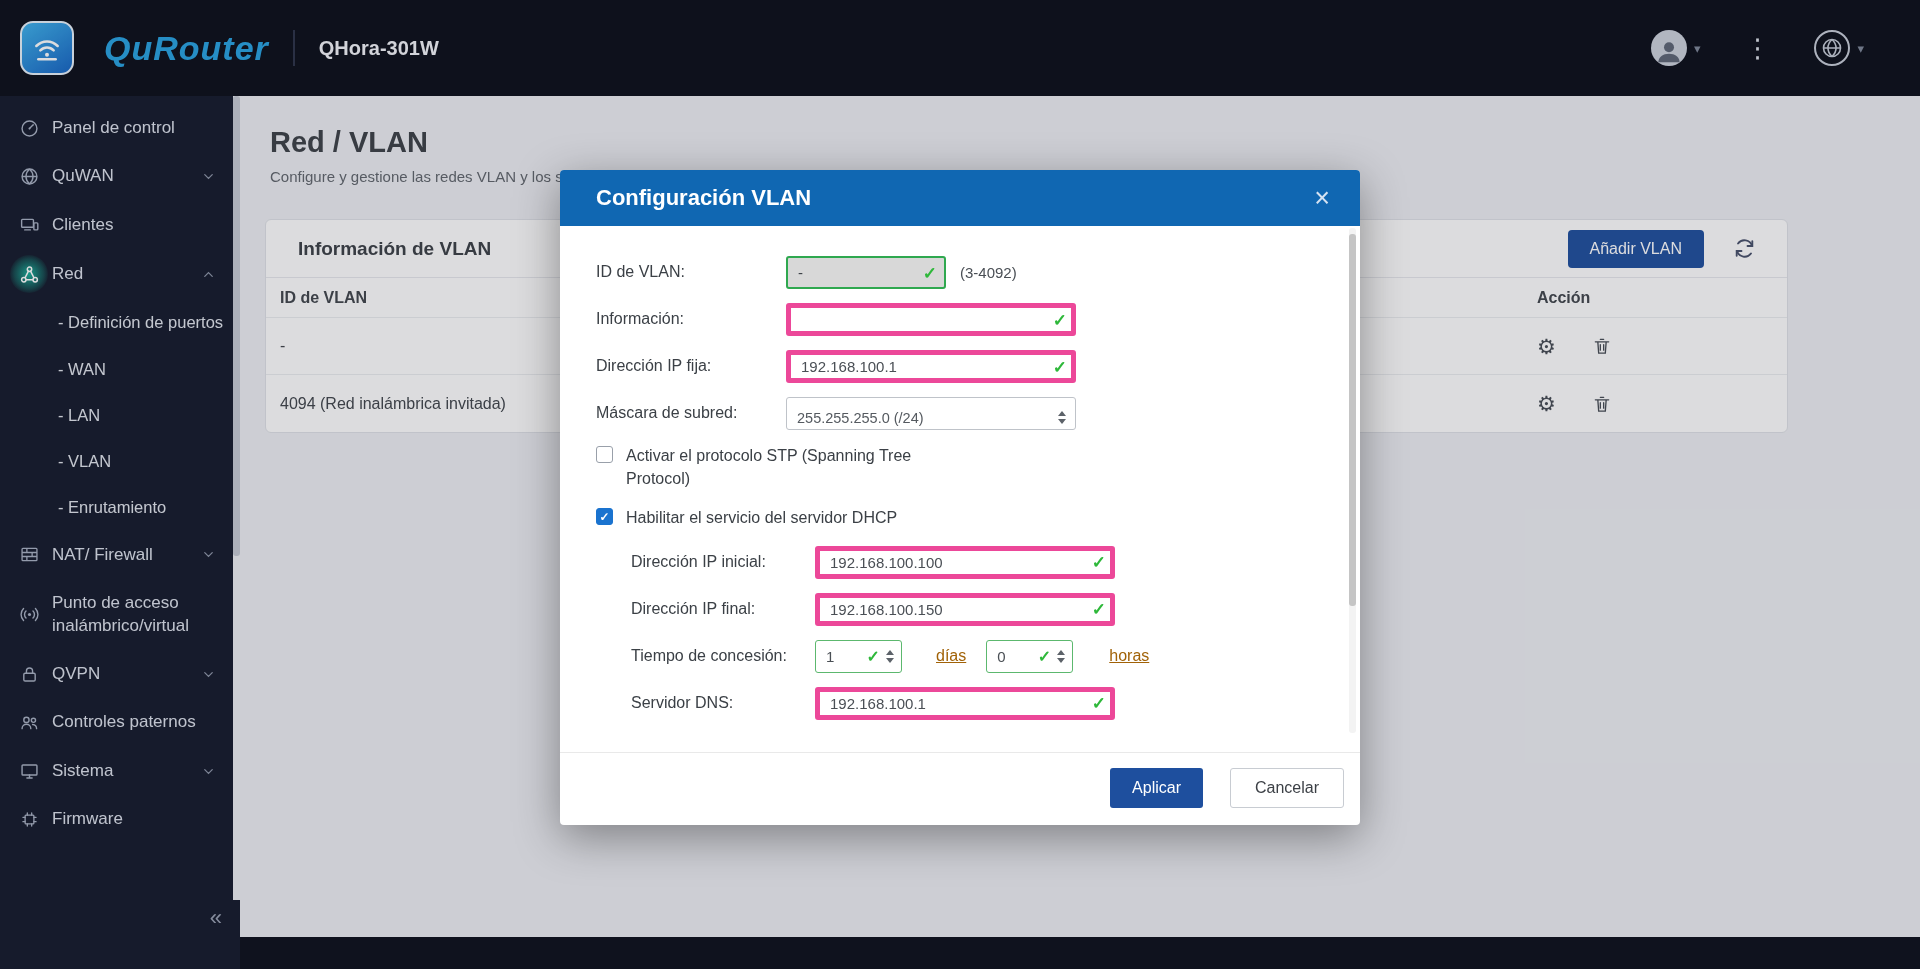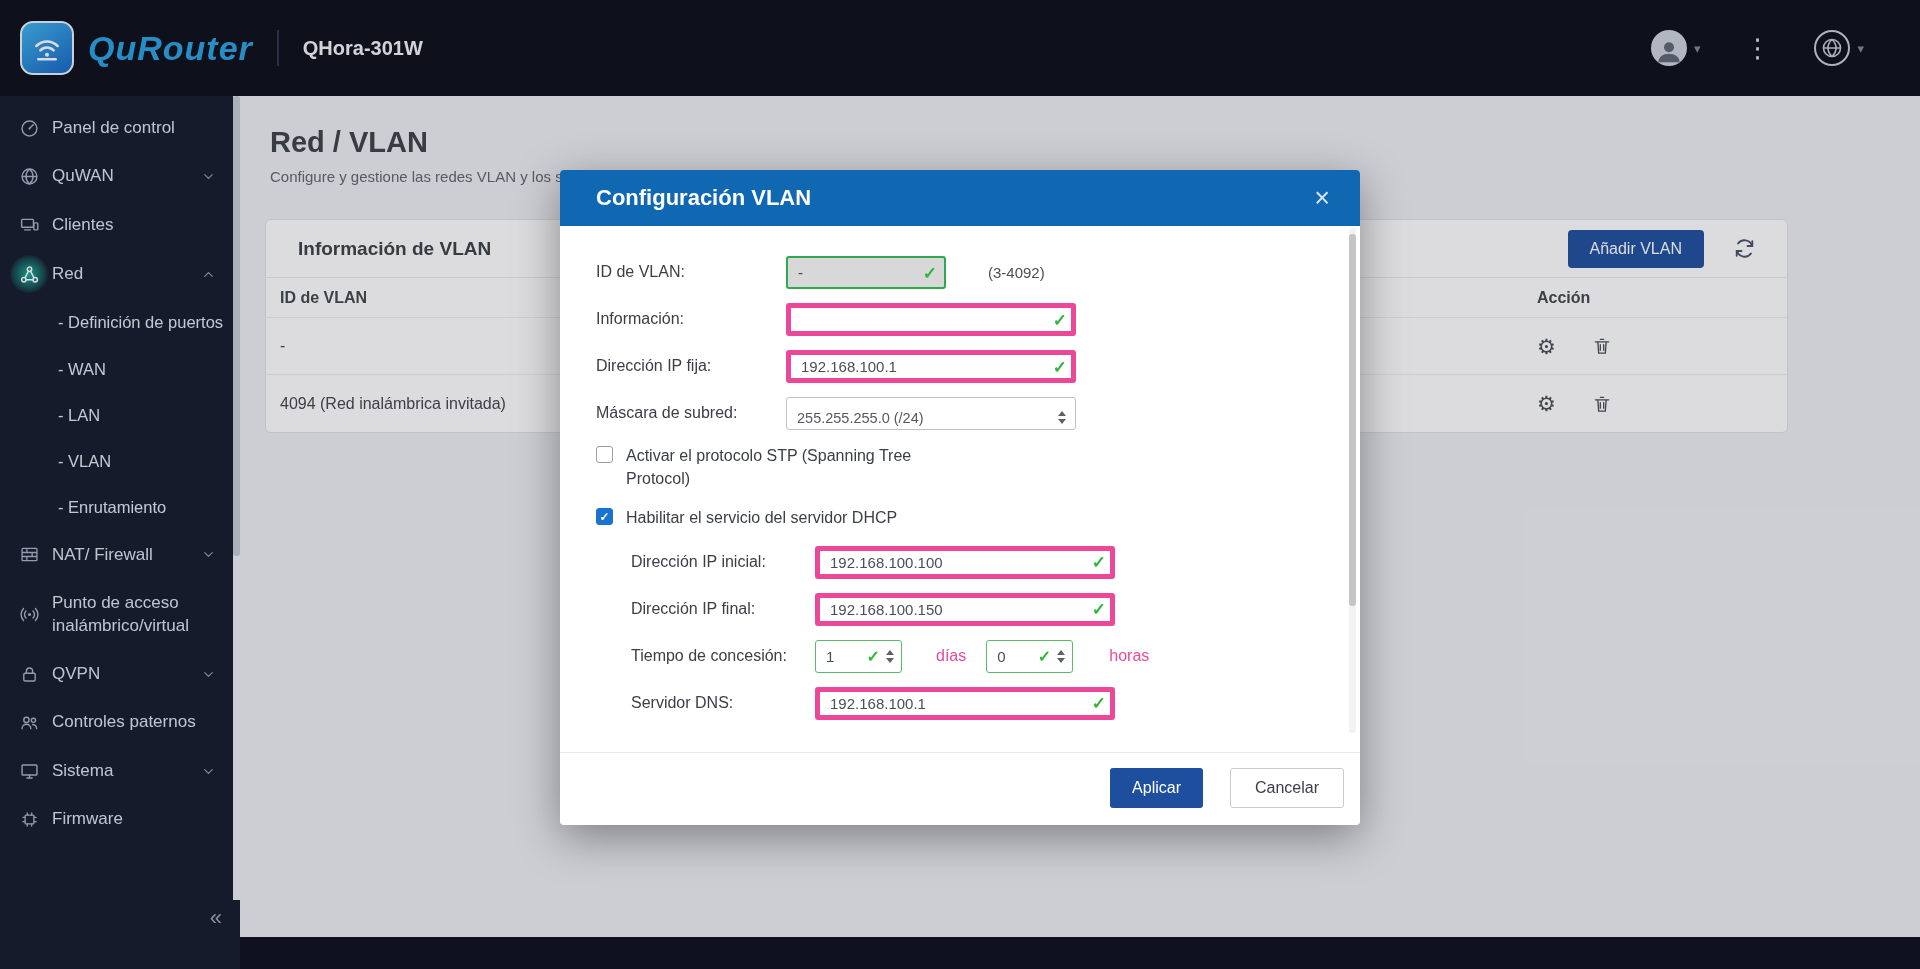--- a/index.html
+++ b/index.html
@@ -10,21 +10,21 @@
     position: relative;
     overflow: hidden;
   }
 
   
   .topbar {
     position: absolute; top: 0; left: 0; right: 0; height: 96px;
     background: #0a0e19; display: flex; align-items: center;
     padding: 0 56px 0 20px; z-index: 30;
   }
-  .logo-group { display: flex; align-items: center; gap: 14px; cursor: pointer; }
+  .logo-group { display: flex; align-items: center; gap: 30px; cursor: pointer; }
   .logo-badge {
     width: 54px; height: 54px; border-radius: 13px;
     background: linear-gradient(145deg, #3db2ec, #1565c4);
     display: flex; align-items: center; justify-content: center;
     border: 2px solid #e8f2fb;
   }
   .brand {
     font-size: 34px; font-weight: bold; font-style: italic;
     color: #27a3e2; letter-spacing: 1px;
   }
@@ -129,21 +129,21 @@
   .check {
     position: absolute; right: 9px; top: 50%; transform: translateY(-50%);
     color: #2eb83a; font-weight: bold; font-size: 17px; pointer-events: none;
   }
   .input {
     height: 33px; border: 5px solid #ec4899; border-radius: 3px;
     font-family: inherit; font-size: 15px; color: #4a4f55;
     padding: 0 30px 0 10px; background: #fff; width: 290px; outline: none;
   }
   .input.vlan-id { width: 160px; background: #d8d8d8; border: 2px solid #2fa84f; color: #3d4248; }
-  .hint { margin-left: 42px; font-size: 15px; color: #4a4f55; }
+  .hint { margin-left: 14px; font-size: 15px; color: #4a4f55; }
 
   .select {
     width: 290px; height: 33px; border: 1px solid #bfc3c9; border-radius: 3px;
     display: flex; align-items: center; padding: 8px 9px 0 10px;
     font-size: 14.5px; color: #555a60; background: #fff; cursor: pointer;
   }
   .stepper { margin-left: auto; display: flex; flex-direction: column; gap: 3px; }
   .tri-up { width: 0; height: 0; border-left: 4px solid transparent; border-right: 4px solid transparent; border-bottom: 5px solid #5c6269; }
   .tri-down { width: 0; height: 0; border-left: 4px solid transparent; border-right: 4px solid transparent; border-top: 5px solid #5c6269; }
 
@@ -160,21 +160,21 @@
   .sub-block .f-label { width: 184px; }
   .input.sub-input { width: 300px; }
 
   .mini-select {
     width: 87px; height: 33px; border: 1px solid #5cb86e; border-radius: 3px;
     display: flex; align-items: center; padding: 0 7px 0 10px;
     background: #fff; font-size: 15px; color: #4a4f55; cursor: pointer;
   }
   .mini-select .check2 { color: #2eb83a; font-weight: bold; font-size: 16px; margin-left: auto; }
   .mini-select .stepper { margin-left: 6px; }
-  .unit { font-size: 16px; color: #ec4899; }
+  .unit { font-size: 16px; color: #a16207; text-decoration: underline; }
   .unit.days { margin-left: 34px; margin-right: 20px; }
   .unit.hours { margin-left: 36px; }
 
   .modal-scrollbar { position: absolute; top: 58px; right: 4px; width: 7px; height: 505px; background: #f3f3f3; border-radius: 3px; }
   .modal-scroll-thumb { position: absolute; top: 6px; left: 0; width: 7px; height: 372px; background: #c5c5c5; border-radius: 3px; }
 
   .modal-footer {
     display: flex; justify-content: flex-end; gap: 27px;
     padding: 15px 16px 17px; border-top: 1px solid #e9e9e9; margin-top: 12px;
   }

